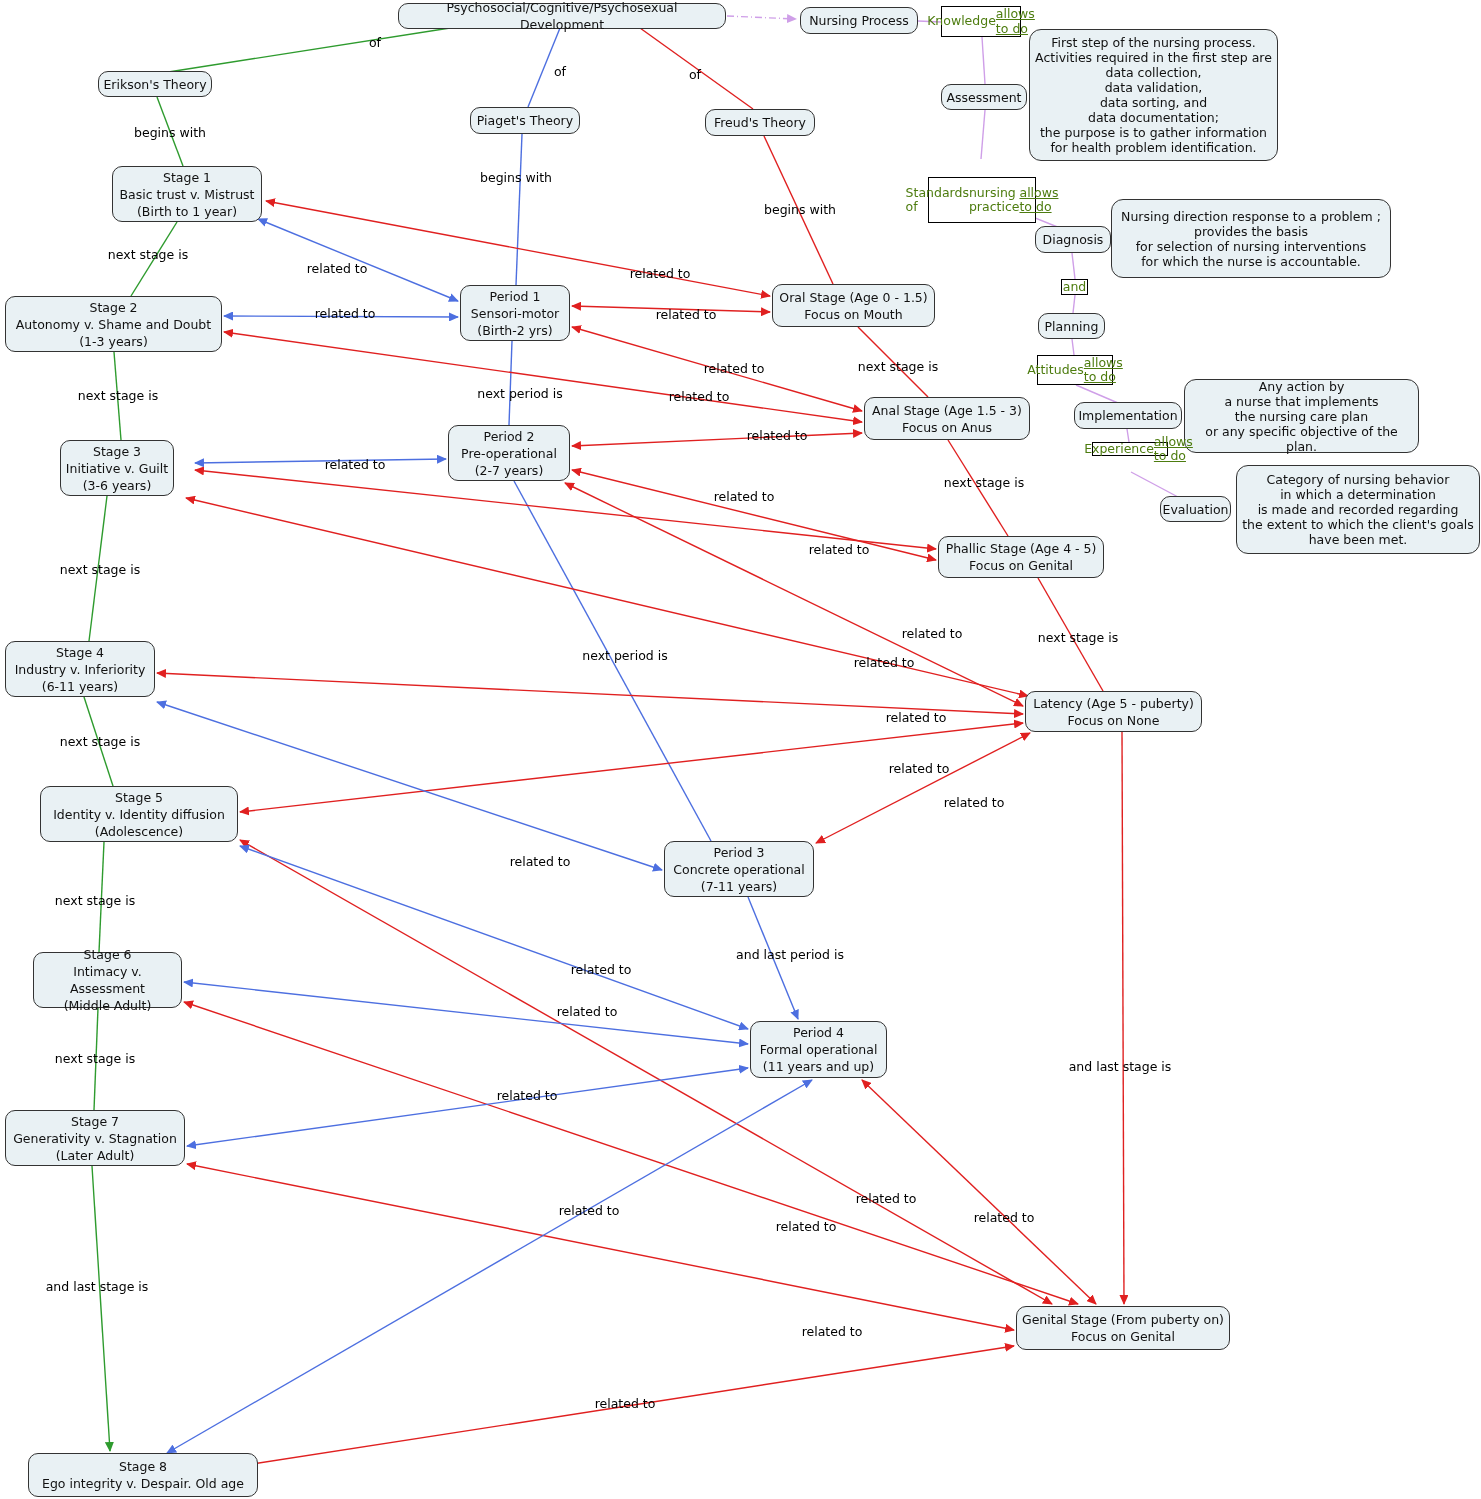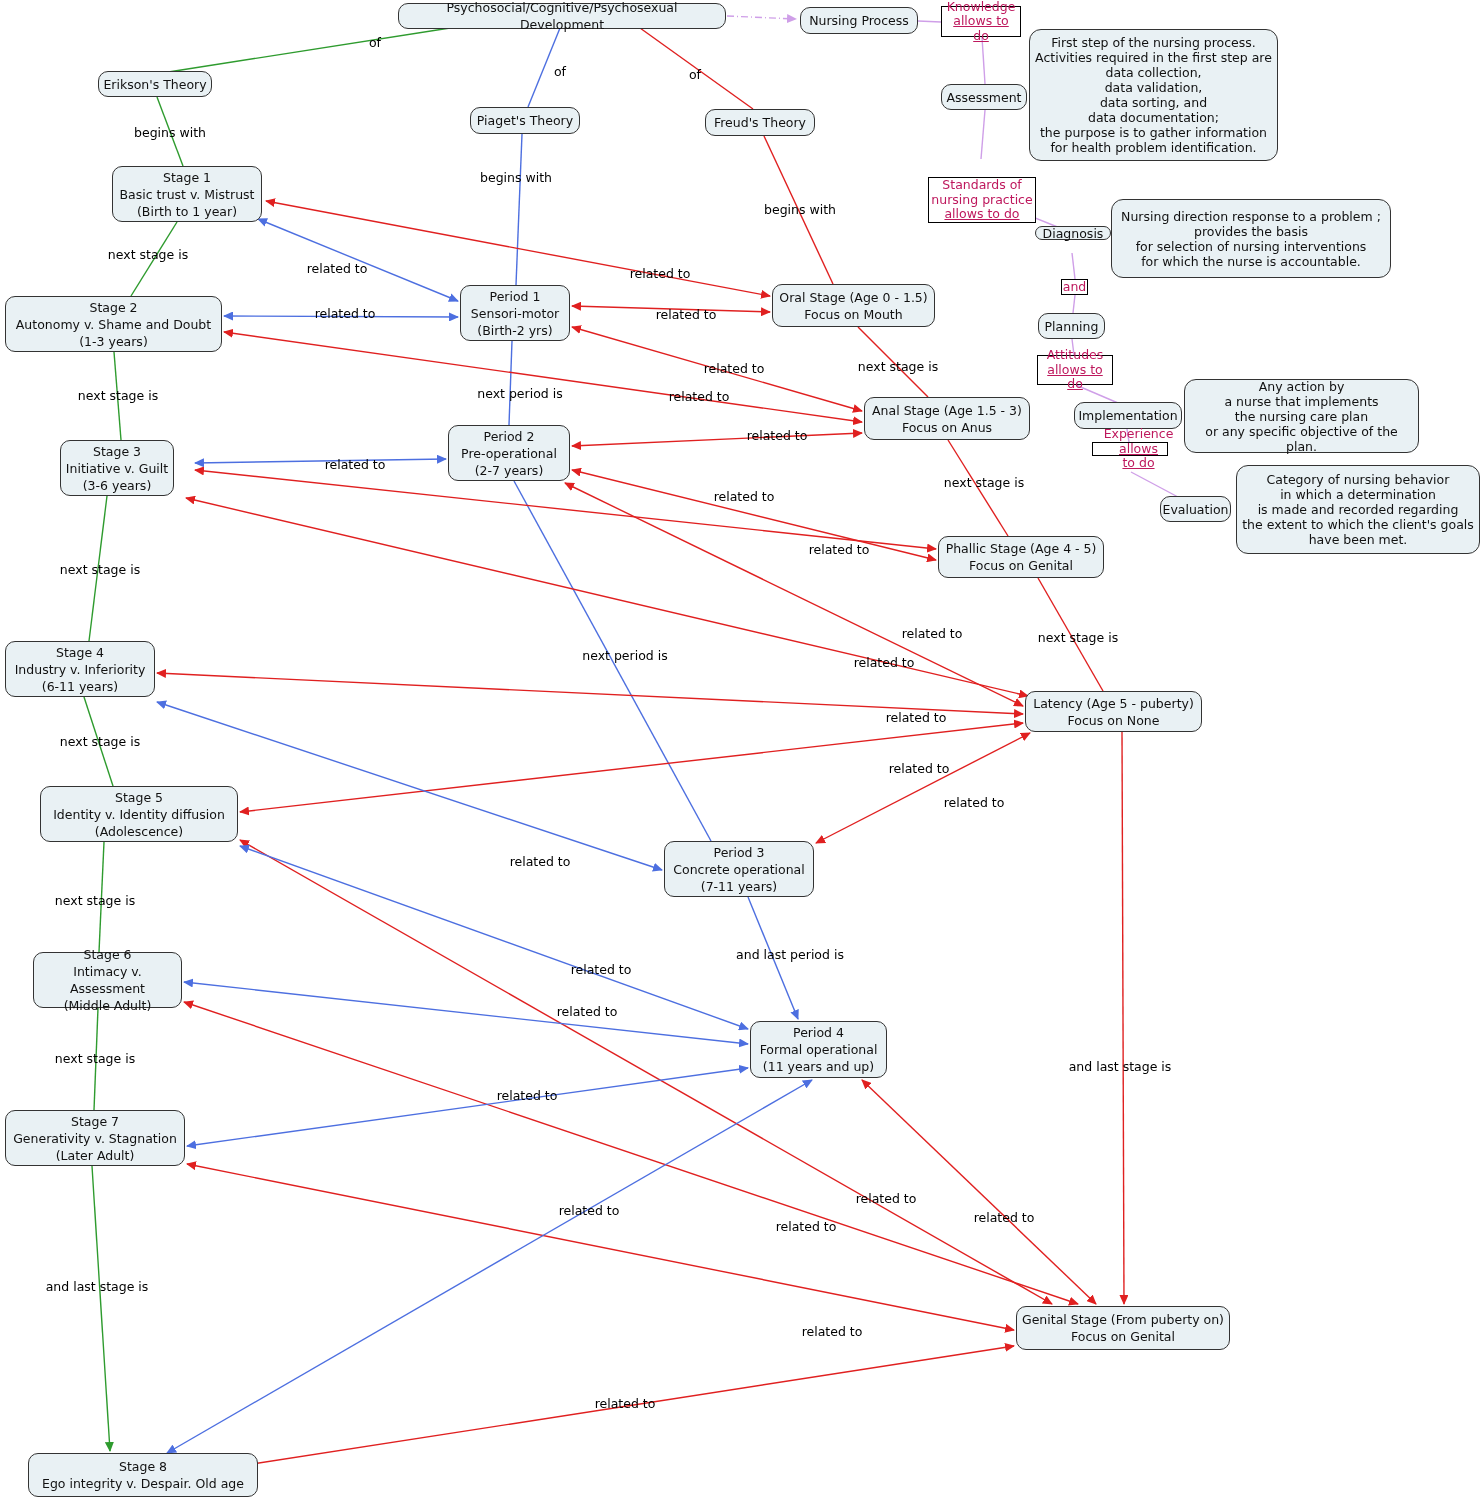--- a/index.html
+++ b/index.html
@@ -8,22 +8,22 @@
     font-family:"DejaVu Sans","Liberation Sans",sans-serif;overflow:hidden;
   }
   #edges{position:absolute;left:0;top:0;width:1481px;height:1499px;}
   .node{
     position:absolute;box-sizing:border-box;background:#e9f1f4;border:1.4px solid #333;
     border-radius:10px;display:flex;flex-direction:column;align-items:center;justify-content:center;
     text-align:center;font-size:12.5px;line-height:17px;color:#111;padding:2px 4px;
   }
   .plain{
     position:absolute;box-sizing:border-box;background:#ffffff;border:1px solid #000;
-    border-radius:0;display:flex;flex-direction:column;align-items:center;justify-content:center;
-    text-align:center;font-size:12.5px;line-height:14.5px;color:#be185d;padding:1px 2px;
+    border-radius:0;display:flex;flex-direction:row;align-items:center;justify-content:center;
+    font-size:12.5px;line-height:14.5px;color:#4d7c0f;padding:1px 2px;
   }
   .desc{
     position:absolute;box-sizing:border-box;background:#e9f1f4;border:1.4px solid #333;
     border-radius:12px;display:flex;flex-direction:column;align-items:center;justify-content:center;
     text-align:center;font-size:12.5px;line-height:15px;color:#111;padding:4px 3px;
   }
   .u{text-decoration:underline;}
   .edge-label{
     position:absolute;transform:translate(-50%,-50%);font-size:12.5px;color:#000;
     white-space:nowrap;
@@ -126,21 +126,21 @@
       <div>data sorting, and</div>
       <div>data documentation;</div>
       <div>the purpose is to gather information</div>
       <div>for health problem identification.</div>
     </div>
     <div class="plain" style="left: 928px; top: 177px; width: 108px; height: 46px;">
       <div>Standards of</div>
       <div>nursing practice</div>
       <div class="u">allows to do</div>
     </div>
-    <div class="node" style="left: 1035px; top: 226px; width: 76px; height: 14px;">
+    <div class="node" style="left: 1035px; top: 226px; width: 76px; height: 27px;">
       <div>Diagnosis</div>
     </div>
     <div class="desc" style="left: 1111px; top: 199px; width: 280px; height: 79px;">
       <div>Nursing direction response to a problem ;</div>
       <div>provides the basis</div>
       <div>for selection of nursing interventions</div>
       <div>for which the nurse is accountable.</div>
     </div>
     <div class="plain" style="left: 1061px; top: 279px; width: 27px; height: 16px;">
       <div>and</div>

